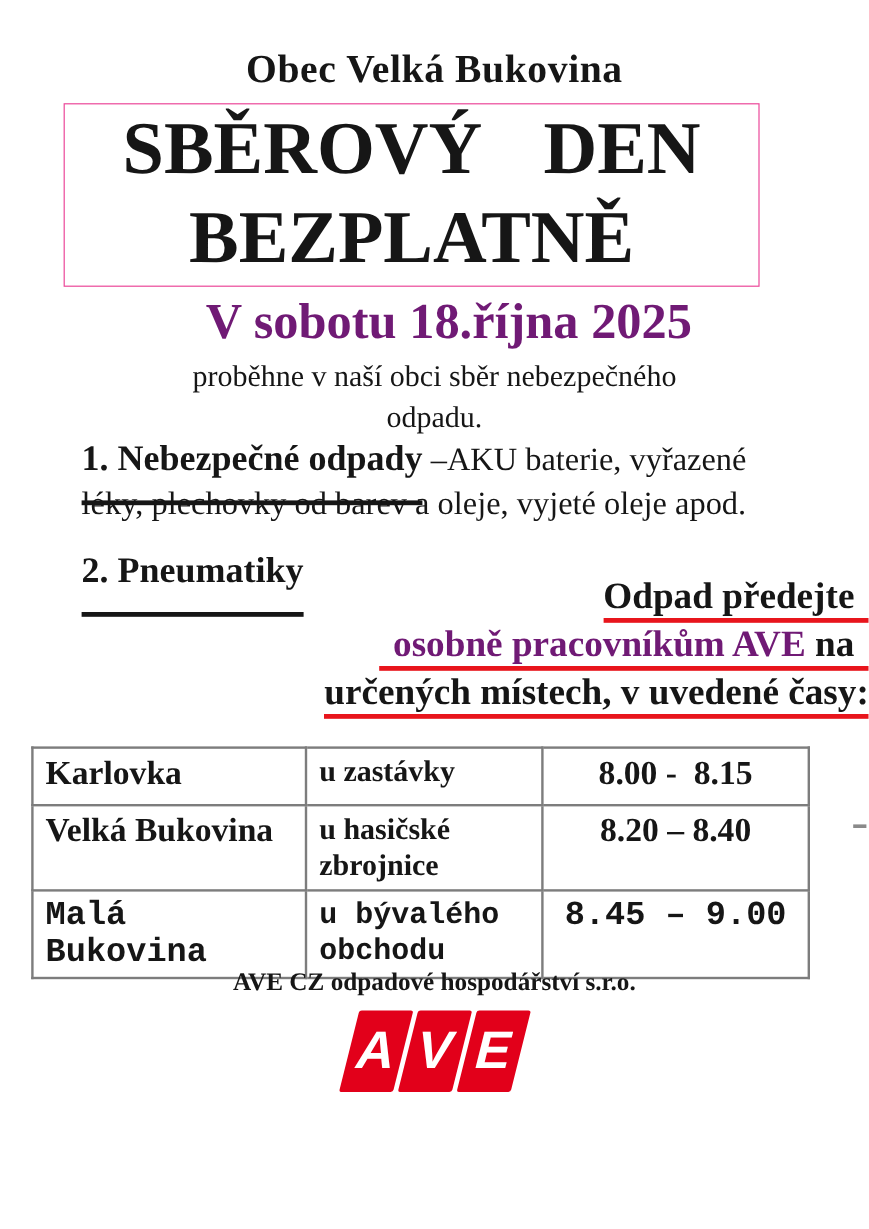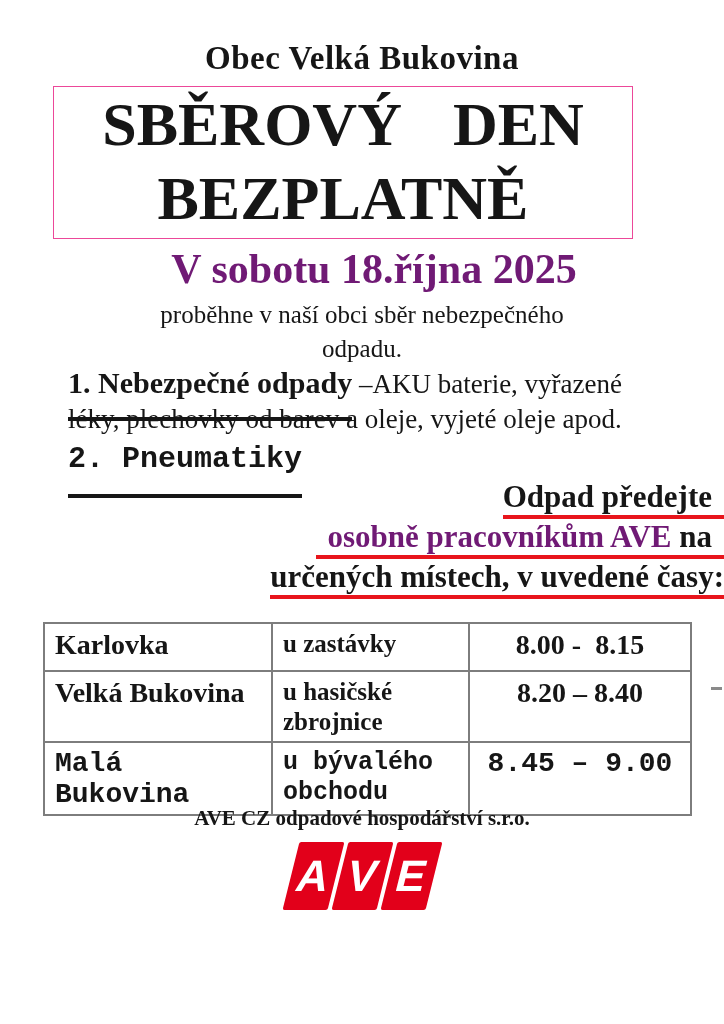--- a/index.html
+++ b/index.html
@@ -40,36 +40,36 @@
     position:absolute;left:68px;top:366px;width:600px;
     text-align:left;
   }
   .item-title{
     font-size:30px;font-weight:bold;
     border-bottom:4px solid #161616;
     padding-bottom:18px;
   }
   .item-desc-inline{font-size:27px;white-space:pre;}
   .item-desc-line{font-size:27px;line-height:33px;margin-top:3px;}
-  .item-row2{margin-top:6px;font-family:Liberation Mono, monospace;}
+  .item-row2{margin-top:23px;}
 
   #handover{
     top:477px;
     font-size:31px;font-weight:bold;line-height:40px;text-align:right;
   }
   .red-underline{
     border-bottom:4px solid #e8151c;
     padding-bottom:1px;
   }
   .trail-space{padding-right:12px;}
   .red-text{color:#701a75;margin-left:12px;}
   .ws-pre{white-space:pre;}
 
   #schedule-table{
-    position:absolute;left:43px;top:622px;
+    position:absolute;left:26px;top:622px;
     border-collapse:collapse;
     table-layout:fixed;width:647px;
   }
   #schedule-table td{
     border:2px solid #7d7d7d;
     vertical-align:top;
     padding:5px 10px 4px 10px;
     font-weight:bold;
   }
   td.col-place{font-size:28px;}

